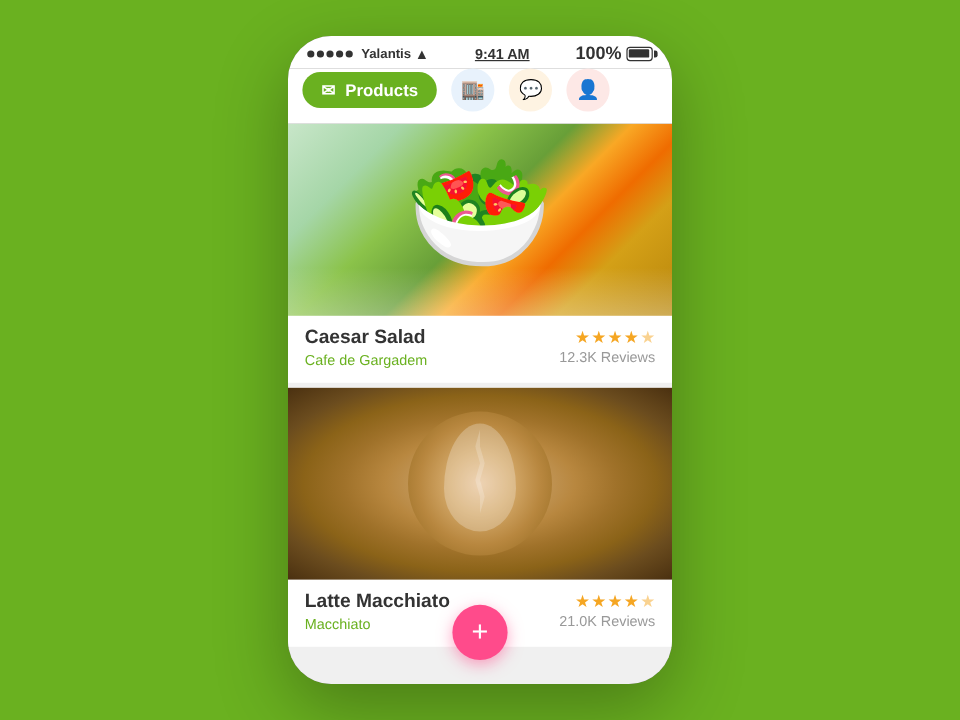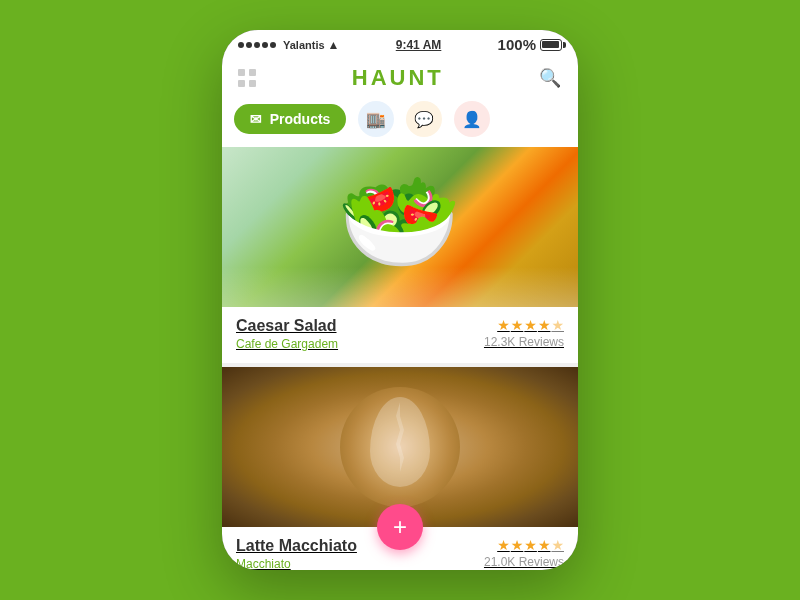--- a/index.html
+++ b/index.html
@@ -8,21 +8,21 @@
       height: 600px;
       background-color: #6ab120;
       display: flex;
       align-items: center;
       justify-content: center;
       font-family: -apple-system, 'Helvetica Neue', Arial, sans-serif;
       overflow: hidden;
     }
 
     .phone {
-      width: 356px;
+      width: 320px;
       height: 540px;
       background: #737373;
       border-radius: 36px;
       box-shadow: 0 20px 60px rgba(0,0,0,0.3);
       overflow: hidden;
       display: flex;
       flex-direction: column;
     }
 
     
@@ -222,21 +222,20 @@
       border-radius: 50%;
       top: 15px;
       clip-path: polygon(50% 0%, 30% 20%, 50% 40%, 30% 60%, 50% 80%, 50% 100%, 70% 80%, 50% 60%, 70% 40%, 50% 20%);
     }
 
     .card-info {
       padding: 10px 14px 12px;
       display: flex;
       justify-content: space-between;
       align-items: flex-start;
-      text-decoration: underline;
     }
     .card-title {
       font-size: 16px;
       font-weight: 700;
       color: #333;
       margin-bottom: 2px;
     }
     .card-subtitle {
       font-size: 12px;
       color: #6ab120;
@@ -301,30 +300,20 @@
     </div>
     <div class="status-center">9:41 AM</div>
     <div class="status-right">
       <span>100%</span>
       <div class="battery-icon">
         <div class="battery-fill"></div>
       </div>
     </div>
   </div>
 
-  <div class="app-header">
-    <div class="header-grid-icon">
-      <div class="grid-dot"></div>
-      <div class="grid-dot"></div>
-      <div class="grid-dot"></div>
-      <div class="grid-dot"></div>
-    </div>
-    <div class="header-title">HAUNT</div>
-    <div class="header-search">🔍</div>
-  </div>
 
   <div class="nav-tabs">
     <div class="tab-active">
       <span class="tab-icon">✉</span>
       <span>Products</span>
     </div>
     <div class="tab-inactive blue">
       <span>🏬</span>
     </div>
     <div class="tab-inactive orange">

